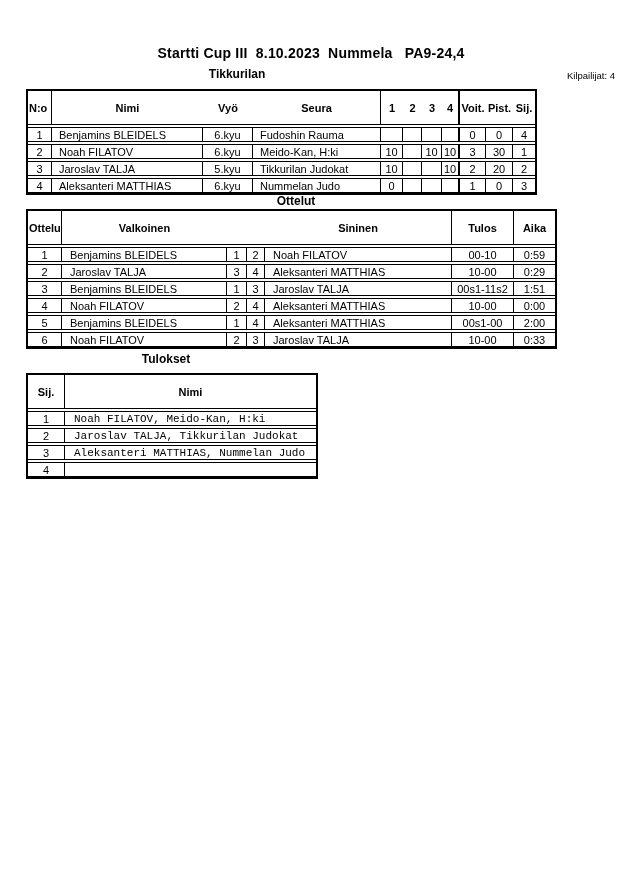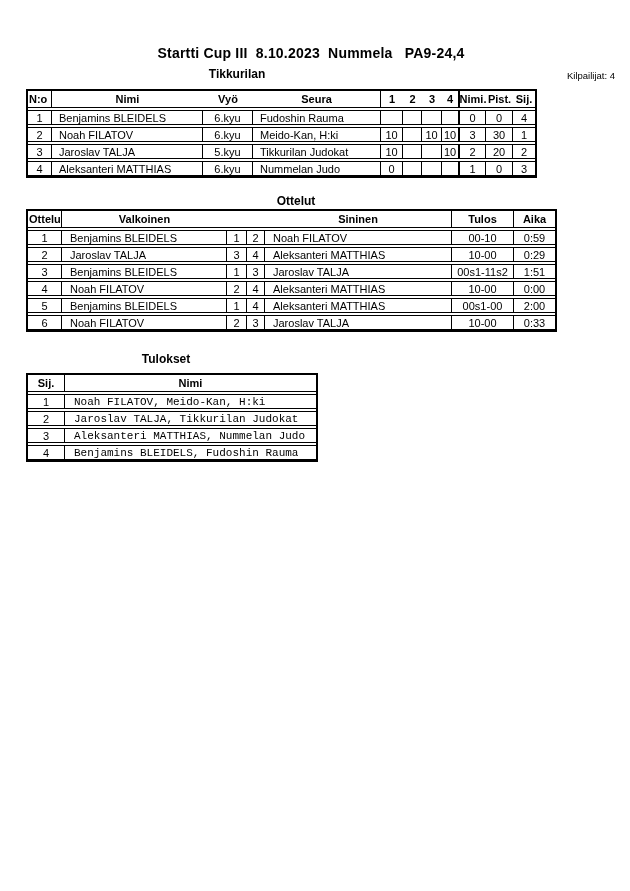--- a/index.html
+++ b/index.html
@@ -17,21 +17,21 @@
     font-size:12px; font-weight:bold; white-space:nowrap;
     transform:translateX(-50%); line-height:12px;
   }
   .count-label { top:71px; right:15px; font-size:9.5px; line-height:10px; }
 
   .jtable {
     position:absolute; border:2px solid #000; box-sizing:border-box; background:#fff;
   }
   .jhead, .jrow { display:grid; box-sizing:border-box; font-size:11px; }
   .jhead {
-    height:17px; border-bottom:1px solid #000; font-weight:bold;
+    height:34px; border-bottom:1px solid #000; font-weight:bold;
   }
   .jrow {
     height:15px; margin-top:2px;
     border-top:1px solid #000; border-bottom:1px solid #000;
   }
   .c {
     height:100%; display:flex; align-items:center; justify-content:center;
     box-sizing:border-box; overflow:hidden; white-space:nowrap; line-height:12px;
   }
   .cl { justify-content:flex-start; }
@@ -70,21 +70,21 @@
 <div class="jtable" id="t-competitors">
   <div class="jhead">
     <div class="c cl pl1 br">N:o</div>
     <div class="c">Nimi</div>
     <div class="c">Vyö</div>
     <div class="c br">Seura</div>
     <div class="c">1</div>
     <div class="c">2</div>
     <div class="c">3</div>
     <div class="c br2">4</div>
-    <div class="c">Nimi.</div>
+    <div class="c">Voit.</div>
     <div class="c">Pist.</div>
     <div class="c">Sij.</div>
   </div>
 
   <div class="jrow">
     <div class="c br">1</div>
     <div class="c cl pl7 br">Benjamins BLEIDELS</div>
     <div class="c br">6.kyu</div>
     <div class="c cl pl7 br">Fudoshin Rauma</div>
     <div class="c br"></div>
@@ -228,15 +228,14 @@
   <div class="jrow">
     <div class="c br">2</div>
     <div class="c cl pl9">Jaroslav TALJA, Tikkurilan Judokat</div>
   </div>
   <div class="jrow">
     <div class="c br">3</div>
     <div class="c cl pl9">Aleksanteri MATTHIAS, Nummelan Judo</div>
   </div>
   <div class="jrow">
     <div class="c br">4</div>
-    <div class="c cl pl9">Benjamins BLEIDELS, Fudoshin Rauma</div>
   </div>
 </div>
 
 </body></html>

